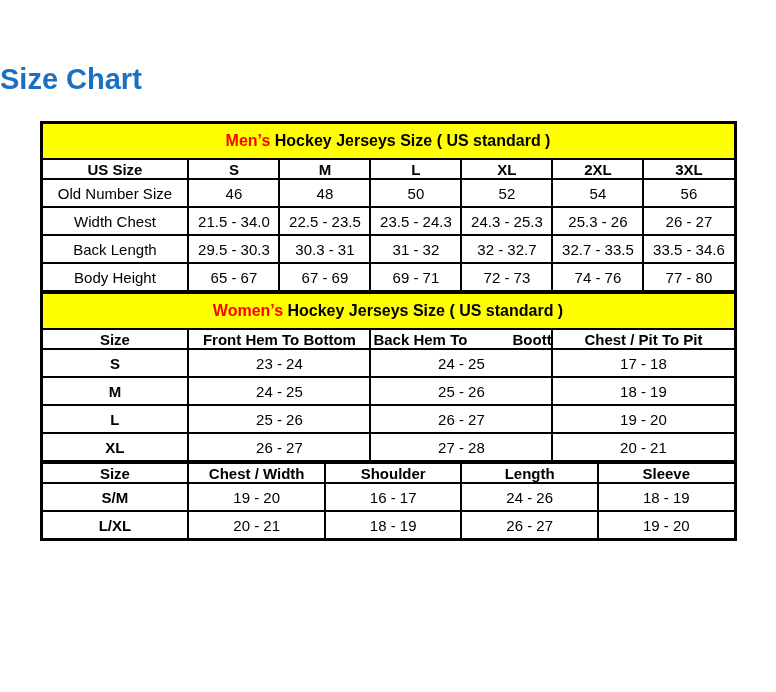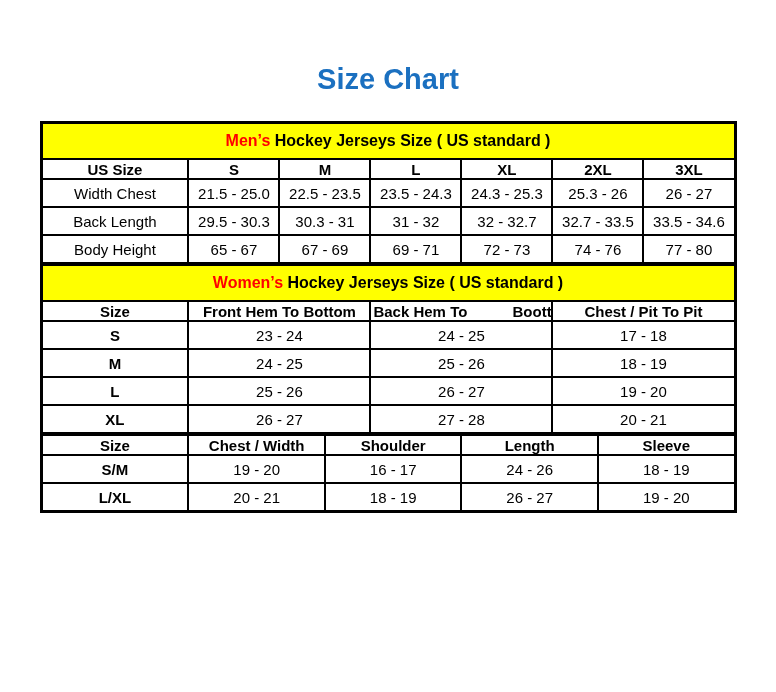--- a/index.html
+++ b/index.html
@@ -12,21 +12,20 @@
   html, body {
     margin: 0; padding: 0;
     width: 776px; height: 692px;
     background: #ffffff;
     font-family: "Liberation Sans", sans-serif;
     color: #000;
     overflow: hidden;
   }
   .page-title {
     margin: 62px 0 0 0;
-    text-align: center;
     font-size: 29px;
     line-height: 35px;
     font-weight: 700;
     color: var(--title-blue);
   }
   .tables-wrap {
     width: 697px;
     margin: 24px auto 0 auto;
     border: 1px solid #000;
   }
@@ -86,22 +85,31 @@
         <tr>
           <th>US Size</th>
           <th>S</th>
           <th>M</th>
           <th>L</th>
           <th>XL</th>
           <th>2XL</th>
           <th>3XL</th>
         </tr>
         <tr>
+          <td>Old Number Size</td>
+          <td>46</td>
+          <td>48</td>
+          <td>50</td>
+          <td>52</td>
+          <td>54</td>
+          <td>56</td>
+        </tr>
+        <tr>
           <td>Width Chest</td>
-          <td>21.5 - 25.0</td>
+          <td>21.5 - 34.0</td>
           <td>22.5 - 23.5</td>
           <td>23.5 - 24.3</td>
           <td>24.3 - 25.3</td>
           <td>25.3 - 26</td>
           <td>26 - 27</td>
         </tr>
         <tr>
           <td>Back Length</td>
           <td>29.5 - 30.3</td>
           <td>30.3 - 31</td>

